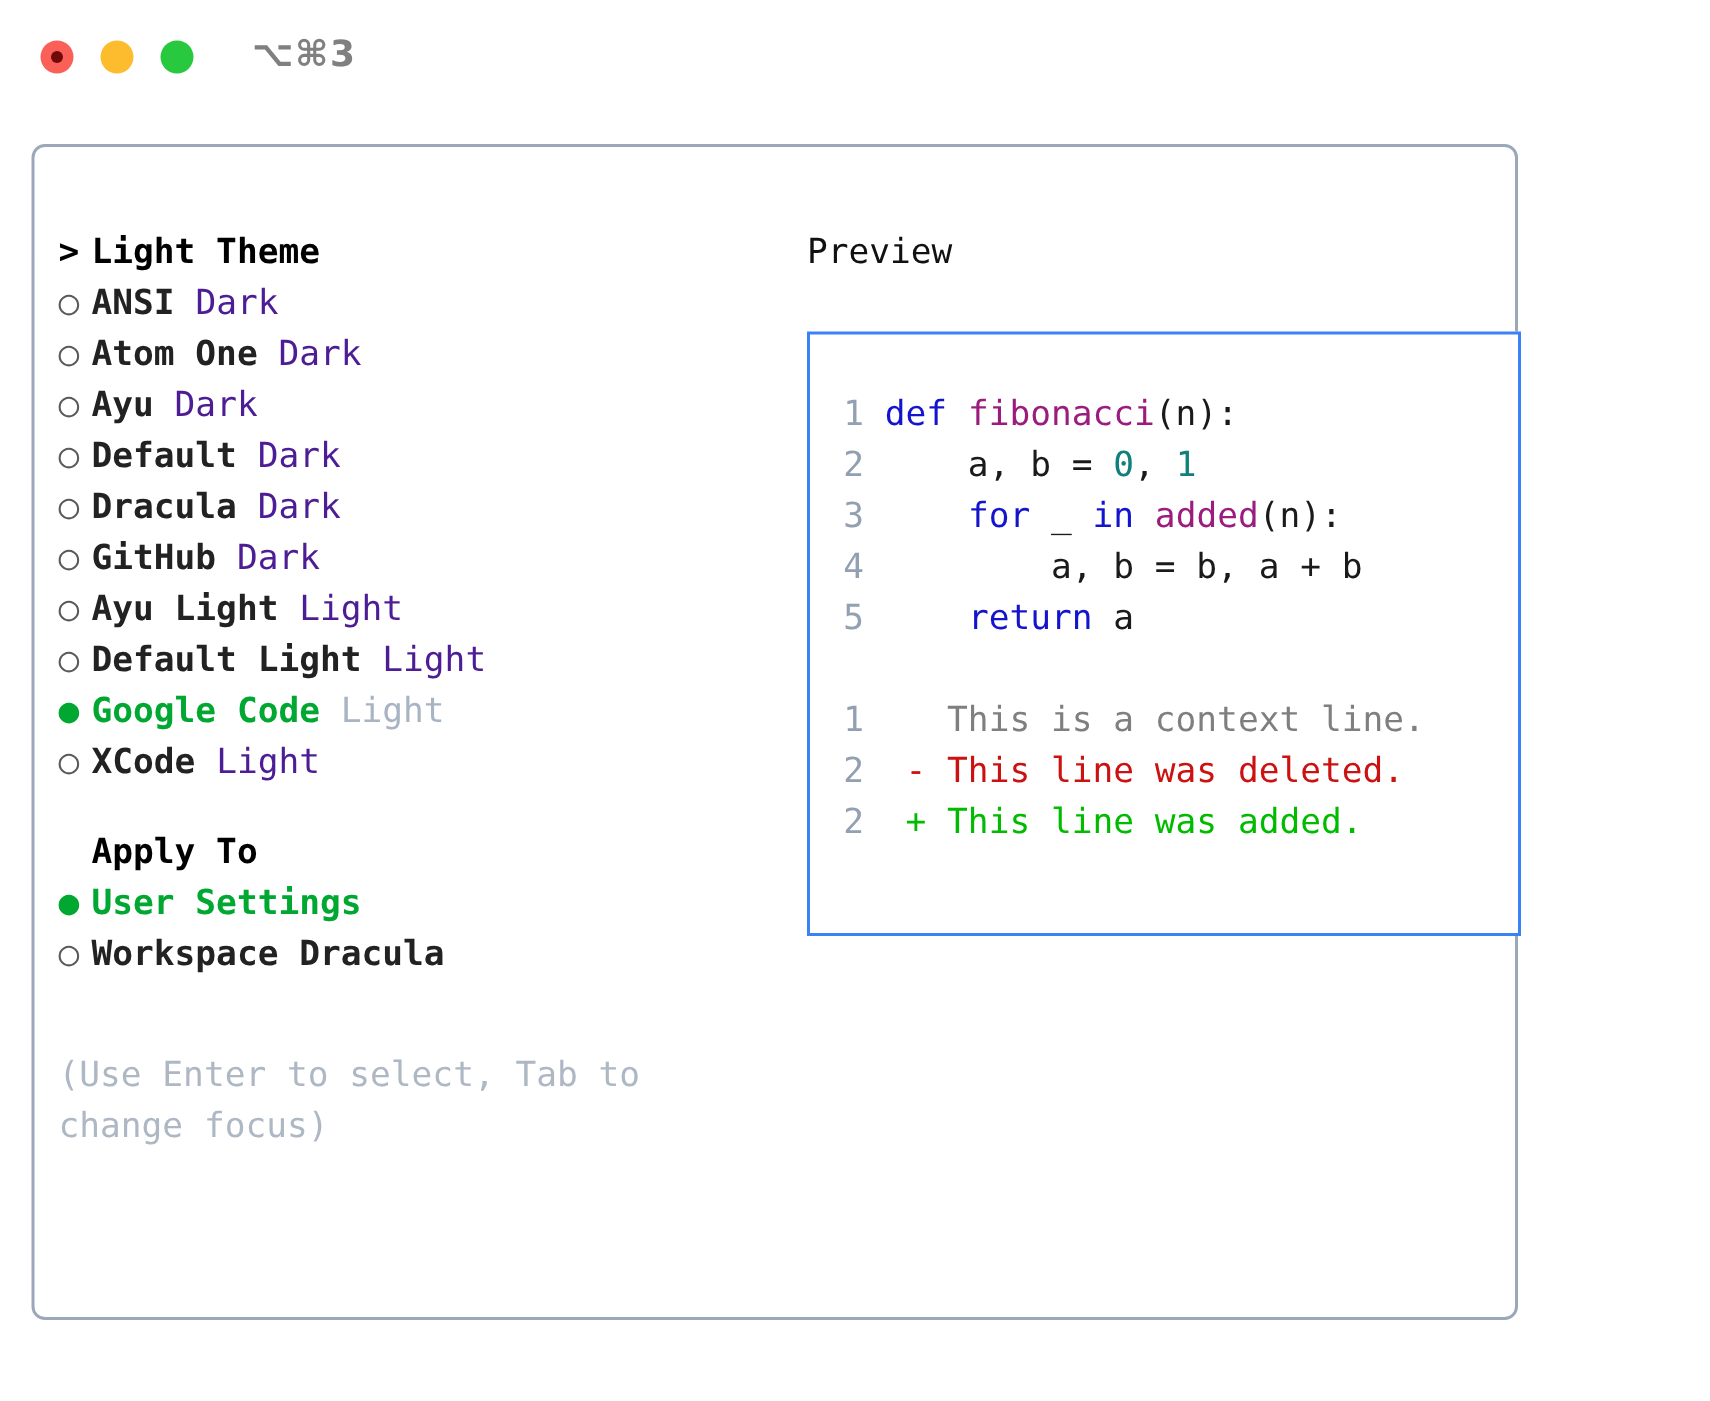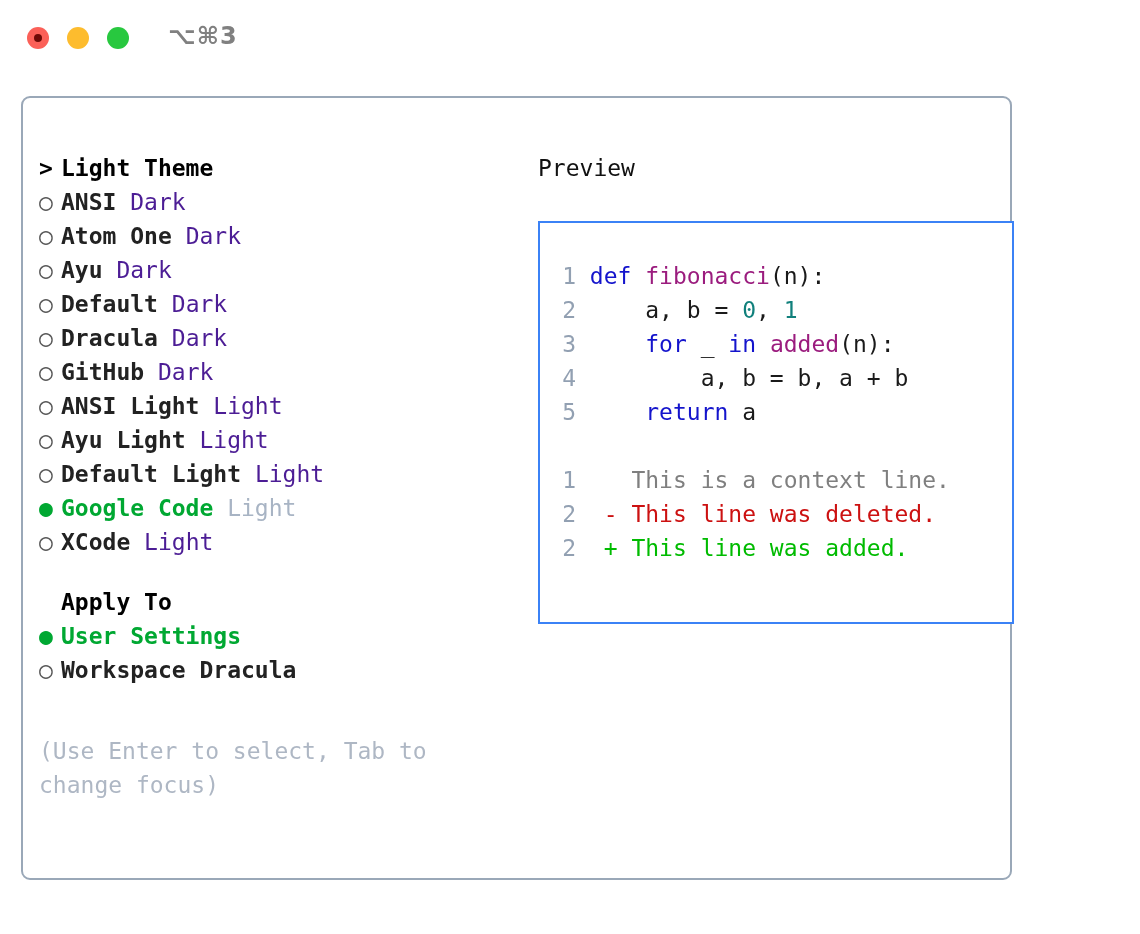--- a/index.html
+++ b/index.html
@@ -196,21 +196,20 @@
 
       <div class="row heading"><span class="bullet">&gt; </span><span>Light Theme</span></div>
 
       <div id="theme-list">
           <div class="row"><span class="bullet bullet-empty">○ </span><span class="item-name">ANSI </span><span class="item-tag">Dark</span></div>
           <div class="row"><span class="bullet bullet-empty">○ </span><span class="item-name">Atom One </span><span class="item-tag">Dark</span></div>
           <div class="row"><span class="bullet bullet-empty">○ </span><span class="item-name">Ayu </span><span class="item-tag">Dark</span></div>
           <div class="row"><span class="bullet bullet-empty">○ </span><span class="item-name">Default </span><span class="item-tag">Dark</span></div>
           <div class="row"><span class="bullet bullet-empty">○ </span><span class="item-name">Dracula </span><span class="item-tag">Dark</span></div>
           <div class="row"><span class="bullet bullet-empty">○ </span><span class="item-name">GitHub </span><span class="item-tag">Dark</span></div>
-          <div class="row"><span class="bullet bullet-empty">○ </span><span class="item-name">ANSI Light </span><span class="item-tag">Light</span></div>
           <div class="row"><span class="bullet bullet-empty">○ </span><span class="item-name">Ayu Light </span><span class="item-tag">Light</span></div>
           <div class="row"><span class="bullet bullet-empty">○ </span><span class="item-name">Default Light </span><span class="item-tag">Light</span></div>
           <div class="row"><span class="bullet bullet-filled">● </span><span class="item-name selected">Google Code </span><span class="item-tag selected">Light</span></div>
           <div class="row"><span class="bullet bullet-empty">○ </span><span class="item-name">XCode </span><span class="item-tag">Light</span></div>
         </div>
 
       <div id="apply-block">
         <div class="row heading apply-heading">Apply To</div>
         <div id="apply-list">
             <div class="row"><span class="bullet bullet-filled">● </span><span class="item-name selected">User Settings</span></div>

